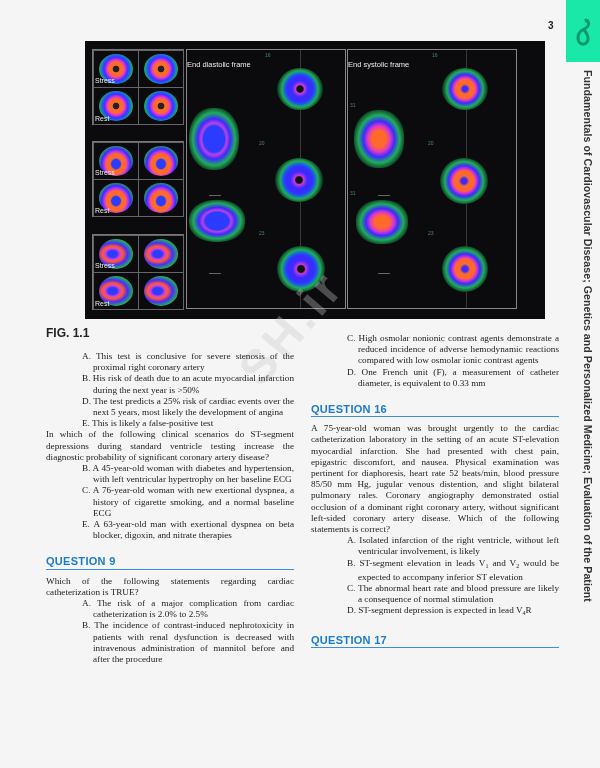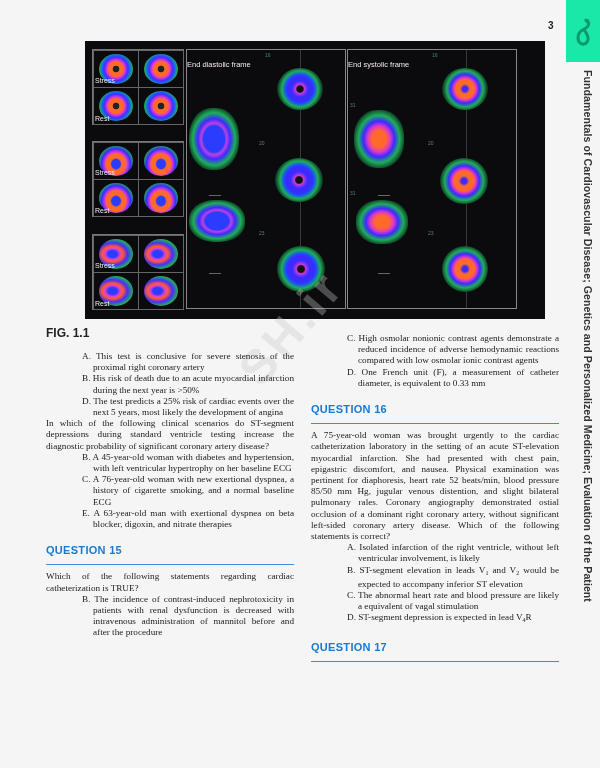--- a/index.html
+++ b/index.html
@@ -34,21 +34,21 @@
   .hline { position: absolute; height: 1px; background: #666; }
   .vline { position: absolute; width: 1px; background: #666; }
 
   .fig-caption { position: absolute; left: 46px; top: 326px; font-family: "Liberation Sans", sans-serif; font-size: 12px; font-weight: bold; color: #222; }
 
   .col { position: absolute; width: 248px; font-size: 9.2px; line-height: 11.2px; text-align: justify; }
   .col-left { left: 46px; top: 351px; }
   .col-right { left: 311px; top: 333px; }
   .item { padding-left: 11px; text-indent: -11px; margin-left: 36px; }
   .para { }
-  .q-head { font-family: "Liberation Sans", sans-serif; font-weight: bold; font-size: 11px; color: #1a7ad0; border-bottom: 1.5px solid #3a8ee0; padding-bottom: 8px; margin: 15px 0 6px 0; letter-spacing: 0.3px; }
+  .q-head { font-family: "Liberation Sans", sans-serif; font-weight: bold; font-size: 11px; color: #1a7ad0; border-bottom: 1.5px solid #3a8ee0; padding-bottom: 1px; margin: 15px 0 6px 0; letter-spacing: 0.3px; }
   sub { font-size: 6px; vertical-align: -2px; }
 
   .watermark { position: absolute; left: 225px; top: 300px; font-family: "Liberation Sans", sans-serif; font-size: 48px; font-weight: bold; color: rgba(200,200,200,0.35); transform: rotate(-50deg); pointer-events: none; letter-spacing: 4px; }
 </style>
 </head>
 <body>
 
 <div class="page-number">3</div>
 <div class="tab-badge">
   <svg width="22" height="30" viewBox="0 0 22 30">
@@ -146,36 +146,38 @@
 </div>
 
 <div class="fig-caption">FIG. 1.1</div>
 
 <div class="watermark">SH.ir</div>
 
 <div class="col col-left">
   <div class="item">A. This test is conclusive for severe stenosis of the proximal right coronary artery</div>
   <div class="item">B. His risk of death due to an acute myocardial infarction during the next year is &gt;50%</div>
   <div class="item">D. The test predicts a 25% risk of cardiac events over the next 5 years, most likely the development of angina</div>
+  <div class="item">E. This is likely a false-positive test</div>
 
   <div class="para">In which of the following clinical scenarios do ST-segment depressions during standard ventricle testing increase the diagnostic probability of significant coronary artery disease?</div>
   <div class="item">B. A 45-year-old woman with diabetes and hypertension, with left ventricular hypertrophy on her baseline ECG</div>
   <div class="item">C. A 76-year-old woman with new exertional dyspnea, a history of cigarette smoking, and a normal baseline ECG</div>
   <div class="item">E. A 63-year-old man with exertional dyspnea on beta blocker, digoxin, and nitrate therapies</div>
 
-  <div class="q-head">QUESTION 15</div>
+  <div class="q-head">QUESTION 9</div>
   <div class="para">Which of the following statements regarding cardiac catheterization is TRUE?</div>
+  <div class="item">A. The risk of a major complication from cardiac catheterization is 2.0% to 2.5%</div>
   <div class="item">B. The incidence of contrast-induced nephrotoxicity in patients with renal dysfunction is decreased with intravenous administration of mannitol before and after the procedure</div>
 </div>
 
 <div class="col col-right">
   <div class="item">C. High osmolar nonionic contrast agents demonstrate a reduced incidence of adverse hemodynamic reactions compared with low osmolar ionic contrast agents</div>
   <div class="item">D. One French unit (F), a measurement of catheter diameter, is equivalent to 0.33 mm</div>
 
   <div class="q-head">QUESTION 16</div>
   <div class="para">A 75-year-old woman was brought urgently to the cardiac catheterization laboratory in the setting of an acute ST-elevation myocardial infarction. She had presented with chest pain, epigastric discomfort, and nausea. Physical examination was pertinent for diaphoresis, heart rate 52 beats/min, blood pressure 85/50 mm Hg, jugular venous distention, and slight bilateral pulmonary rales. Coronary angiography demonstrated ostial occlusion of a dominant right coronary artery, without significant left-sided coronary artery disease. Which of the following statements is correct?</div>
   <div class="item">A. Isolated infarction of the right ventricle, without left ventricular involvement, is likely</div>
   <div class="item"><span>B. ST-segment elevation in leads V</span><sub>1</sub><span> and V</span><sub>2</sub><span> would be expected to accompany inferior ST elevation</span></div>
-  <div class="item">C. The abnormal heart rate and blood pressure are likely a equivalent of vagal stimulation</div>
+  <div class="item">C. The abnormal heart rate and blood pressure are likely a consequence of normal stimulation</div>
   <div class="item"><span>D. ST-segment depression is expected in lead V</span><sub>4</sub><span>R</span></div>
 
   <div class="q-head">QUESTION 17</div>
 </div>
 
 </body></html>

